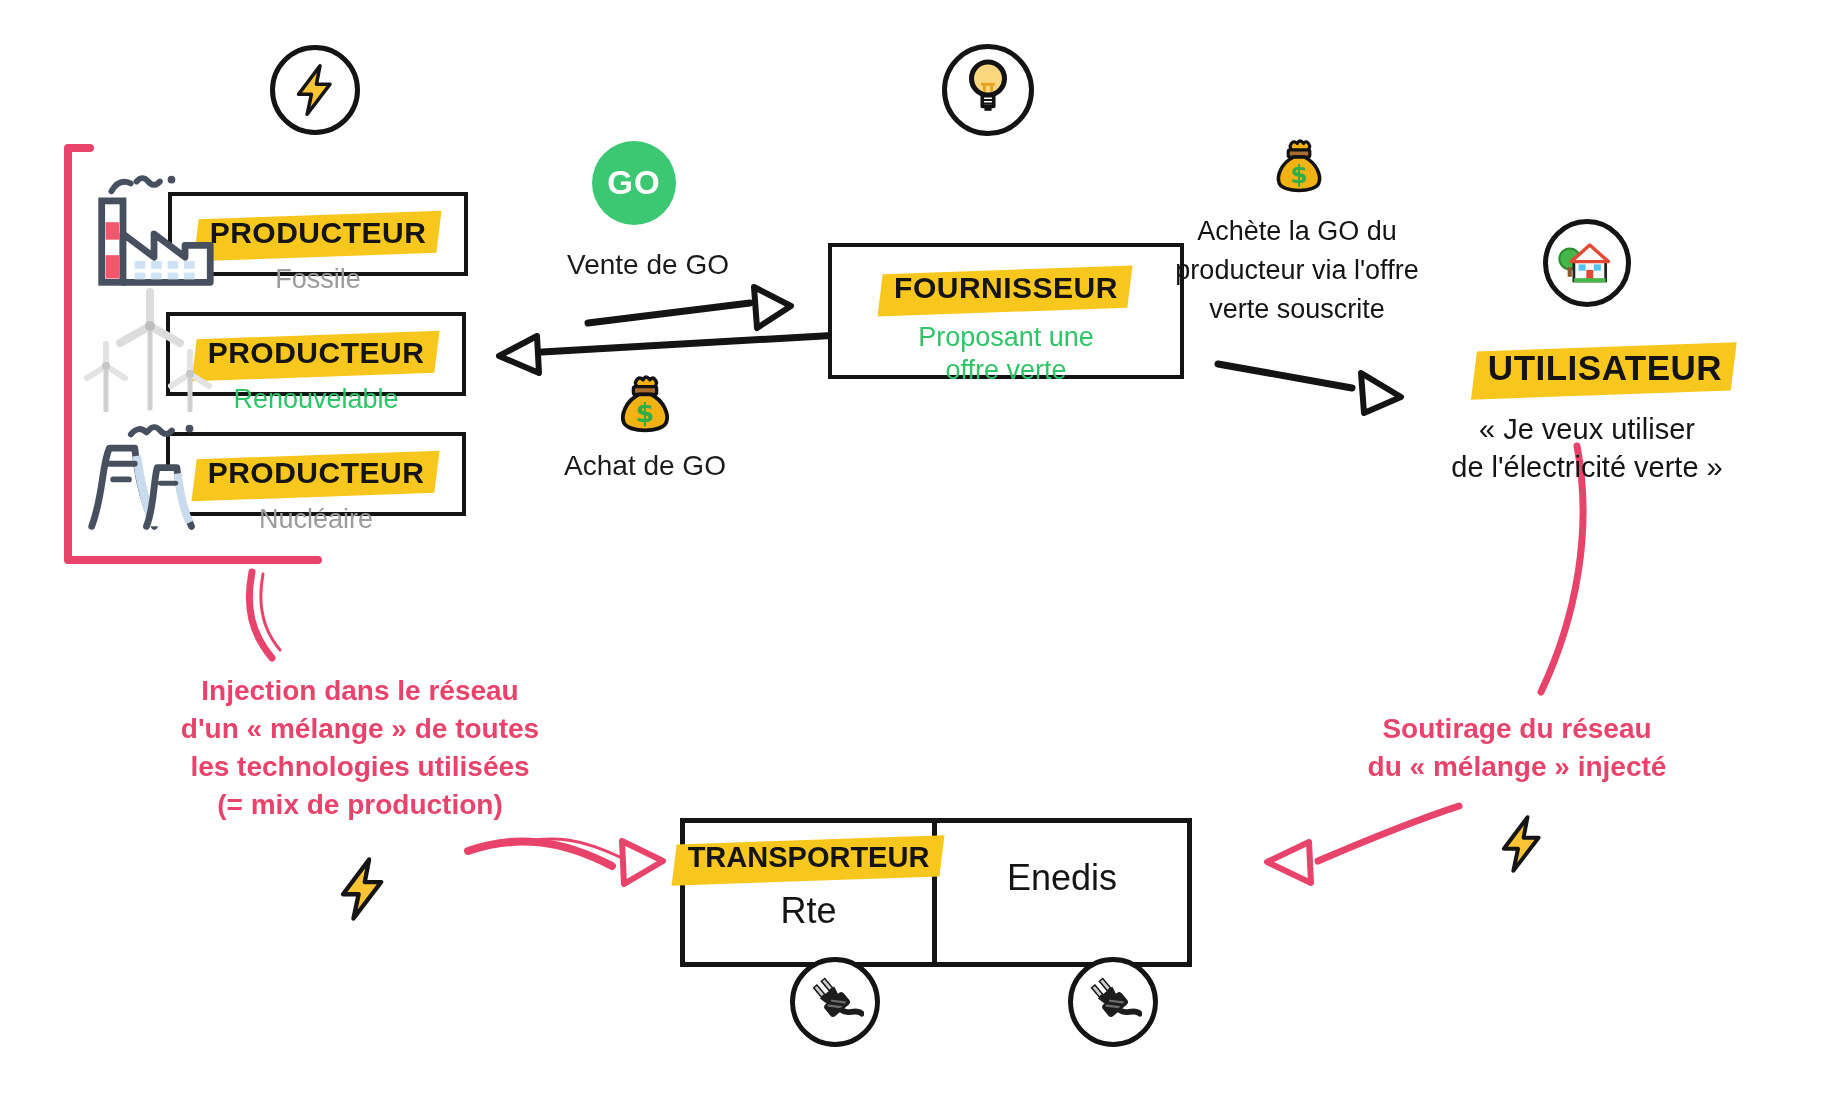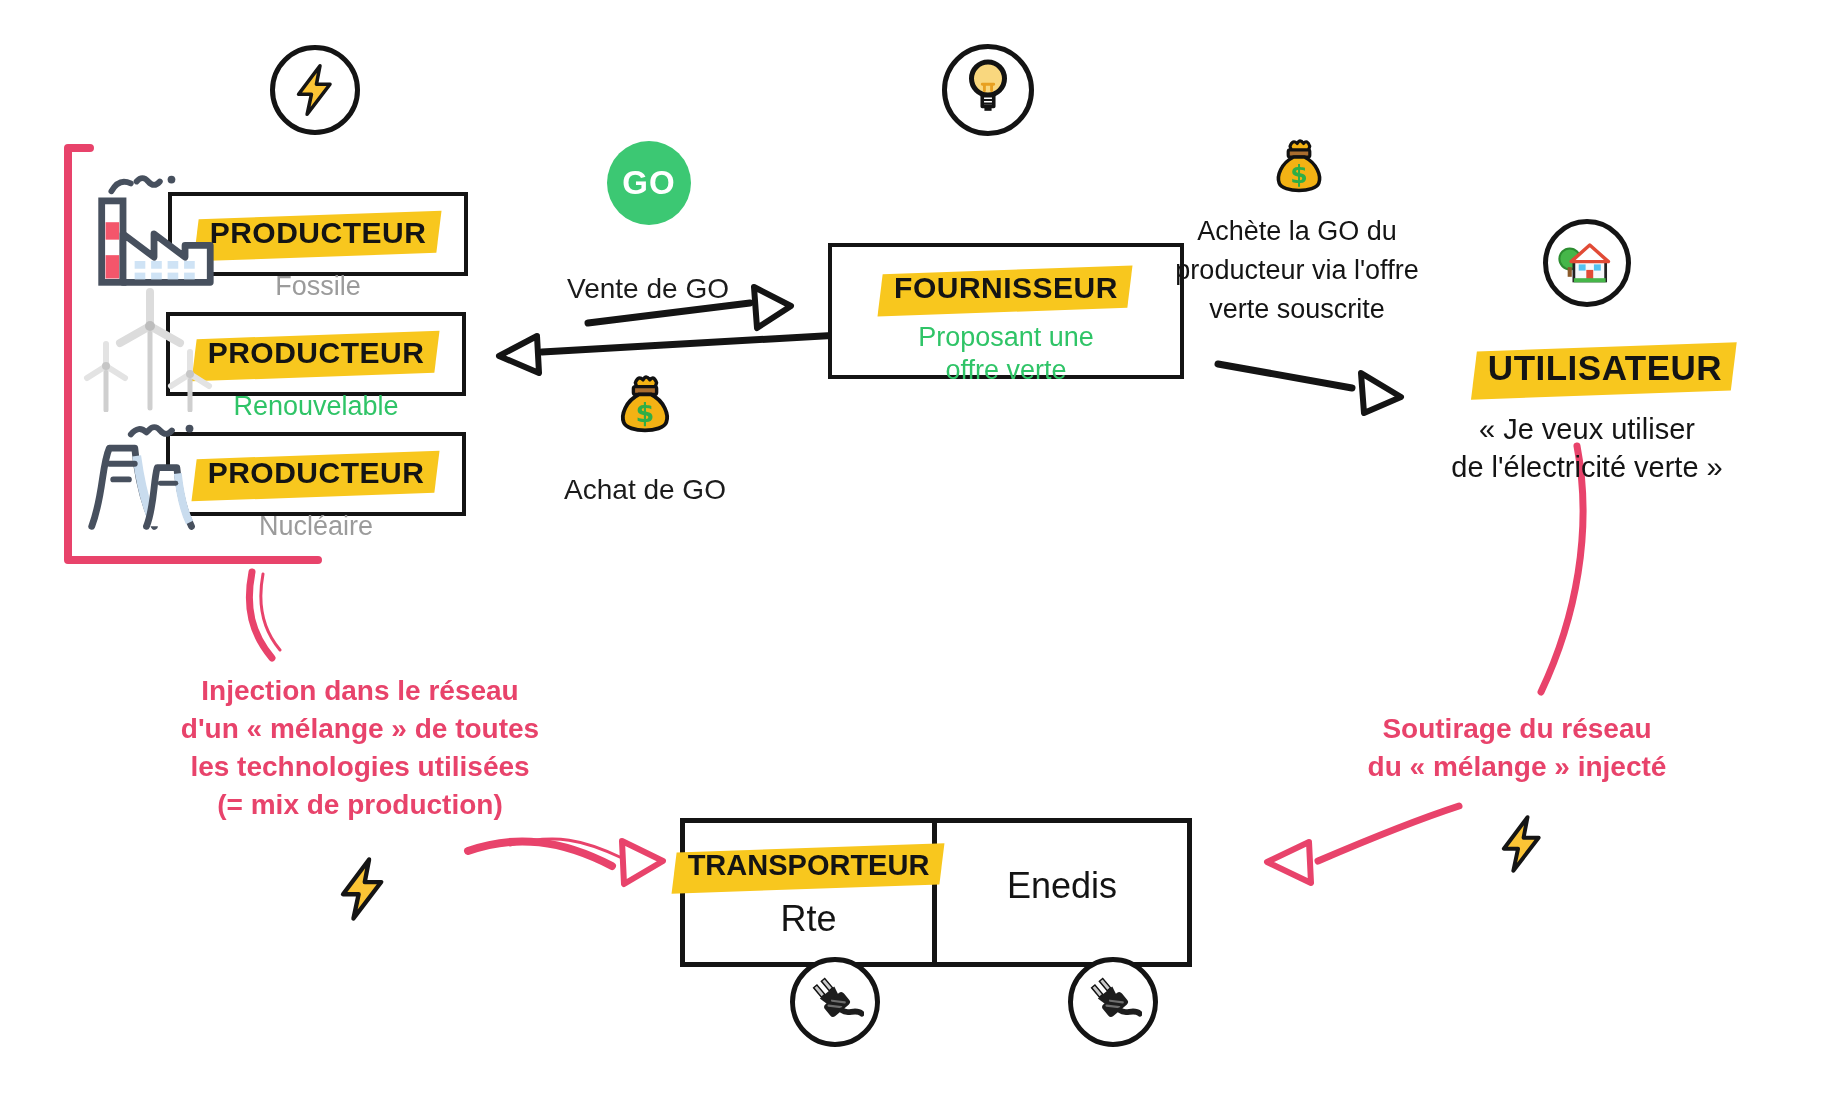--- a/index.html
+++ b/index.html
@@ -23,34 +23,34 @@
   .bk{stroke:var(--ink);fill:none;stroke-linecap:round;}
   .bk-head{stroke:var(--ink);fill:#fff;stroke-linejoin:round;}
   .circle-badge{border:5px solid var(--ink);border-radius:50%;background:#fff;
     display:flex;align-items:center;justify-content:center;}
   .box{border:4px solid var(--ink);background:#fff;}
   .hl{position:relative;display:inline-block;z-index:0;white-space:nowrap;}
   .hl::before{content:"";position:absolute;left:-14px;right:-12px;top:-1px;bottom:-7px;
     background:var(--highlight-yellow);transform:rotate(-2deg) skewX(-9deg);z-index:-1;}
   .prod-box{width:300px;height:84px;padding-top:20px;text-align:center;}
   .prod-title{font-size:30px;font-weight:bold;letter-spacing:.5px;}
-  .prod-sub{font-size:27px;margin-top:21px;color:var(--subtitle-gray);}
+  .prod-sub{font-size:27px;margin-top:14px;color:var(--subtitle-gray);}
   .sub-green{color:var(--green-text);}
   .go-badge{width:84px;height:84px;border-radius:50%;background:var(--go-green);
     display:flex;align-items:center;justify-content:center;color:#fff;
     font-size:33px;font-weight:bold;letter-spacing:1px;}
-  .lbl{font-size:28px;color:#1b1b1b;margin-top:24px;}
+  .lbl{font-size:28px;color:#1b1b1b;}
   .pink-note{color:var(--accent-pink);font-size:28px;font-weight:bold;line-height:38px;white-space:nowrap;}
   .four-box{width:356px;height:136px;text-align:center;padding-top:24px;}
   .four-title{font-size:30px;font-weight:bold;letter-spacing:.5px;}
   .green-line{font-size:27px;color:var(--green-text);line-height:33px;}
   .util-title{font-size:35px;font-weight:bold;letter-spacing:.5px;margin-left:18px;}
   .quote{font-size:29px;line-height:38px;white-space:nowrap;}
   .net-box{width:257px;height:149px;border:5px solid var(--ink);background:#fff;
-    text-align:center;padding-top:26px;float:left;}
+    text-align:center;padding-top:18px;float:left;}
   .net-title{font-size:29px;font-weight:bold;}
   .net-name{font-size:36px;margin-top:16px;}
   .achete{font-size:27px;line-height:39px;white-space:nowrap;}
 </style>
 </head>
 <body>
 
 <div class="canvas">
 
   <svg class="overlay" width="1842" height="1102" viewBox="0 0 1842 1102">
@@ -146,21 +146,21 @@
     <path d="M70,12 q6,-7 12,0 q6,7 12,0" fill="none" stroke="#47505e" stroke-width="6" stroke-linecap="round"></path>
     <circle cx="112" cy="10" r="4" fill="#47505e"></circle>
     <path d="M12,110 C24,78 22,48 30,30 L56,30 C58,52 64,84 76,110" fill="#fff" stroke="#47505e" stroke-width="7" stroke-linejoin="round" stroke-linecap="round"></path>
     <path d="M58,38 C61,60 67,88 75,106" fill="none" stroke="#c9dcee" stroke-width="9"></path>
     <path d="M68,110 C76,90 75,64 79,50 L99,50 C101,70 106,94 114,110" fill="#fff" stroke="#47505e" stroke-width="7" stroke-linejoin="round" stroke-linecap="round"></path>
     <path d="M100,56 C102,74 106,94 112,106" fill="none" stroke="#c9dcee" stroke-width="8"></path>
     <path d="M30,46 H56 M34,62 H50" fill="none" stroke="#47505e" stroke-width="6" stroke-linecap="round"></path>
     <path d="M82,66 H98" fill="none" stroke="#47505e" stroke-width="5" stroke-linecap="round"></path>
   </svg>
 
-  <div class="abs go-badge" style="left:607px;top:141px;">GO</div>
+  <div class="abs go-badge" style="left:592px;top:141px;">GO</div>
   <div class="abs ctr lbl" style="left:648px;top:249px;">Vente de GO</div>
 
   <svg class="abs" style="left:616px;top:372px;" width="58" height="64" viewBox="0 0 60 66">
     <path d="M20,11 q3,-8 8,-3 q3,-6 7,0 q4,-5 7,3 l-2,6 h-18 Z" fill="#f3b214" stroke="#111" stroke-width="3.5" stroke-linejoin="round"></path>
     <rect x="18" y="15" width="24" height="8" rx="2" fill="#aa6d2e" stroke="#111" stroke-width="3.5"></rect>
     <path d="M24,23 C10,30 5,44 8,52 C12,63 48,63 52,52 C55,44 50,30 36,23 Z" fill="#f3b214" stroke="#111" stroke-width="4" stroke-linejoin="round"></path>
     <text x="30" y="52" font-size="28" font-weight="bold" fill="#2fae47" text-anchor="middle" font-family="DejaVu Sans, sans-serif">$</text>
   </svg>
   <div class="abs ctr lbl" style="left:645px;top:450px;">Achat de GO</div>
 

